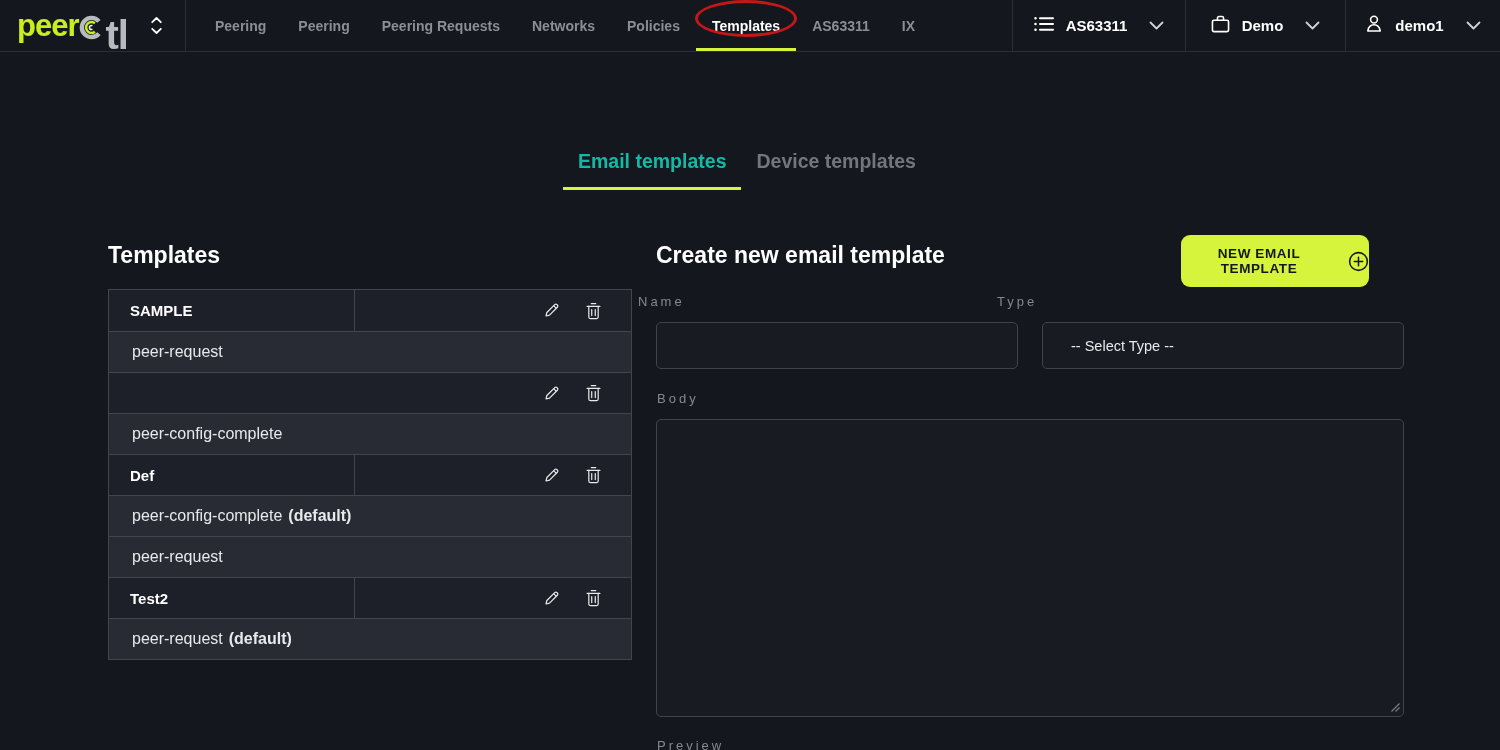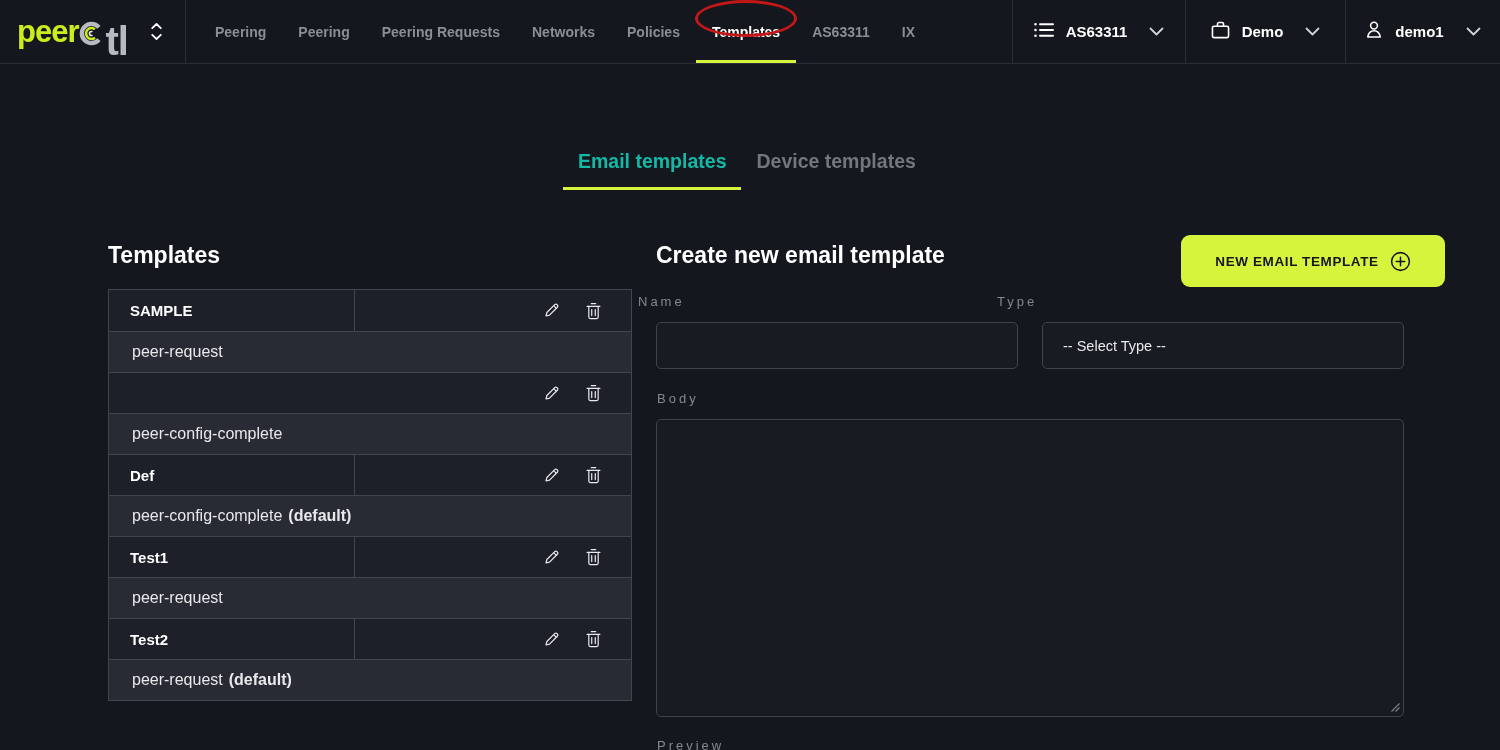--- a/index.html
+++ b/index.html
@@ -7,21 +7,21 @@
   body {
     background:#15171e;
     font-family:"Liberation Sans","DejaVu Sans",sans-serif;
     color:#e8e9ec;
     overflow:hidden;
     position:relative;
   }
 
   
   .header {
-    position:absolute; top:0; left:0; width:1500px; height:64px;
+    position:absolute; top:0; left:0; width:1500px; height:52px;
     background:#15171e;
     border-bottom:1px solid #2b2e36;
     display:flex; align-items:stretch;
   }
   .logo-block {
     width:186px; display:flex; align-items:center;
     padding-left:17px;
     border-right:1px solid #2b2e36;
   }
   .logo { display:flex; align-items:center; cursor:pointer; }
@@ -105,21 +105,21 @@
     flex:1; height:100%;
     display:flex; align-items:center; justify-content:flex-end;
     gap:26px; padding-right:30px;
   }
   .icon-btn { display:flex; align-items:center; cursor:pointer; }
   .row-suffix { font-weight:700; }
   .row-suffix:not(:empty) { margin-left:6px; }
 
   
   .new-btn {
-    position:absolute; left:1181px; top:235px; width:264px; height:52px;
+    position:absolute; left:1181px; top:235px; width:188px; height:52px;
     background:#d7f43c; border:none; border-radius:9px;
     display:flex; align-items:center; justify-content:center; gap:11px;
     font-family:inherit;
     font-size:13.5px; font-weight:700; letter-spacing:0.6px;
     color:#15171c; cursor:pointer;
   }
   .field-label {
     position:absolute;
     font-size:13px; color:#85888f; letter-spacing:3px;
   }
@@ -130,21 +130,21 @@
 
   .text-input {
     position:absolute; left:656px; top:322px; width:362px; height:47px;
     background:#181b22; border:1px solid #3f434b; border-radius:5px;
     color:#e8e9ec; font-size:14.5px; padding:0 14px;
     font-family:inherit; outline:none;
   }
   .select-box {
     position:absolute; left:1042px; top:322px; width:362px; height:47px;
     background:#181b22; border:1px solid #3f434b; border-radius:5px;
-    display:flex; align-items:center; padding-left:20px;
+    display:flex; align-items:center; padding-left:28px;
     font-size:14.5px; color:#e9eaec; cursor:pointer;
   }
   .body-wrap {
     position:absolute; left:656px; top:419px; width:748px; height:298px;
   }
   .body-textarea {
     width:100%; height:100%;
     background:#181b22; border:1px solid #3f434b; border-radius:5px;
     resize:none; outline:none; color:#e8e9ec;
     font-family:inherit; font-size:14px; padding:10px 14px;
@@ -326,39 +326,20 @@
             <path d="M6.1 8v6.4M9.9 8v6.4"></path>
           </svg>
       </span>
     </div>
   </div>
   <div class="trow type-row">
     <span>peer-config-complete</span>
     <b class="row-suffix">(default)</b>
   </div>
 
-  <div class="trow name-row">
-    <div class="cell-name">Test1</div>
-    <div class="cell-actions">
-      <span class="icon-btn">
-        <svg width="17" height="17" viewBox="0 0 18 18" fill="none" stroke="#e8e9ec" stroke-width="1.3" stroke-linejoin="round">
-            <path d="M3.2 14.8l.9-3.7 8.3-8.3a1.7 1.7 0 0 1 2.4 0l.4.4a1.7 1.7 0 0 1 0 2.4l-8.3 8.3-3.7.9z"></path>
-            <path d="M11.3 3.9l2.8 2.8"></path>
-          </svg>
-      </span>
-      <span class="icon-btn">
-        <svg width="15" height="18" viewBox="0 0 16 19" fill="none" stroke="#e8e9ec" stroke-width="1.3" stroke-linecap="round">
-            <path d="M1.2 4.6h13.6"></path>
-            <path d="M5.6 1.6h4.8"></path>
-            <path d="M3 4.6v11.4a1.6 1.6 0 0 0 1.6 1.6h6.8a1.6 1.6 0 0 0 1.6-1.6V4.6"></path>
-            <path d="M6.1 8v6.4M9.9 8v6.4"></path>
-          </svg>
-      </span>
-    </div>
-  </div>
   <div class="trow type-row">
     <span>peer-request</span>
     <b class="row-suffix"></b>
   </div>
 
   <div class="trow name-row">
     <div class="cell-name">Test2</div>
     <div class="cell-actions">
       <span class="icon-btn">
         <svg width="17" height="17" viewBox="0 0 18 18" fill="none" stroke="#e8e9ec" stroke-width="1.3" stroke-linejoin="round">

